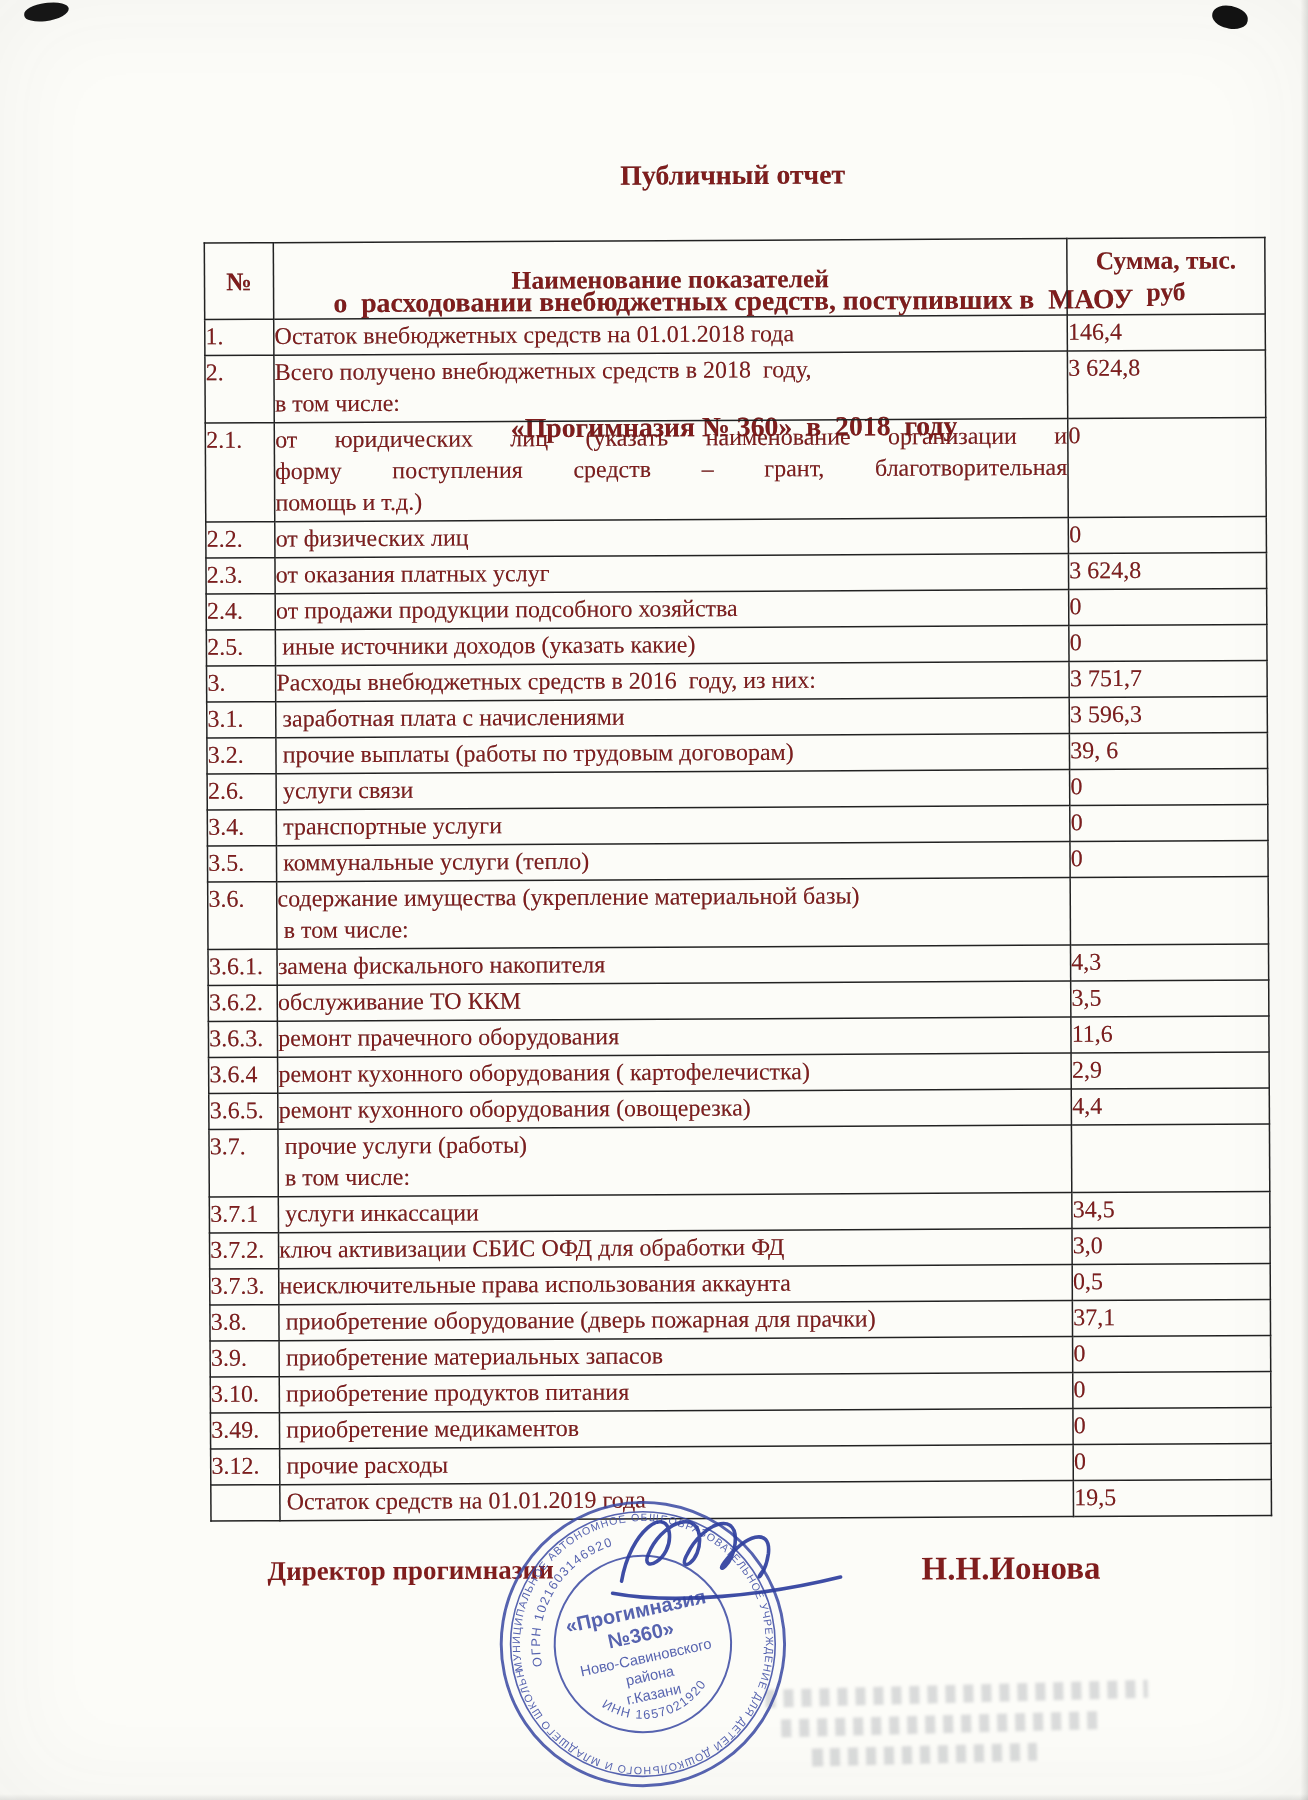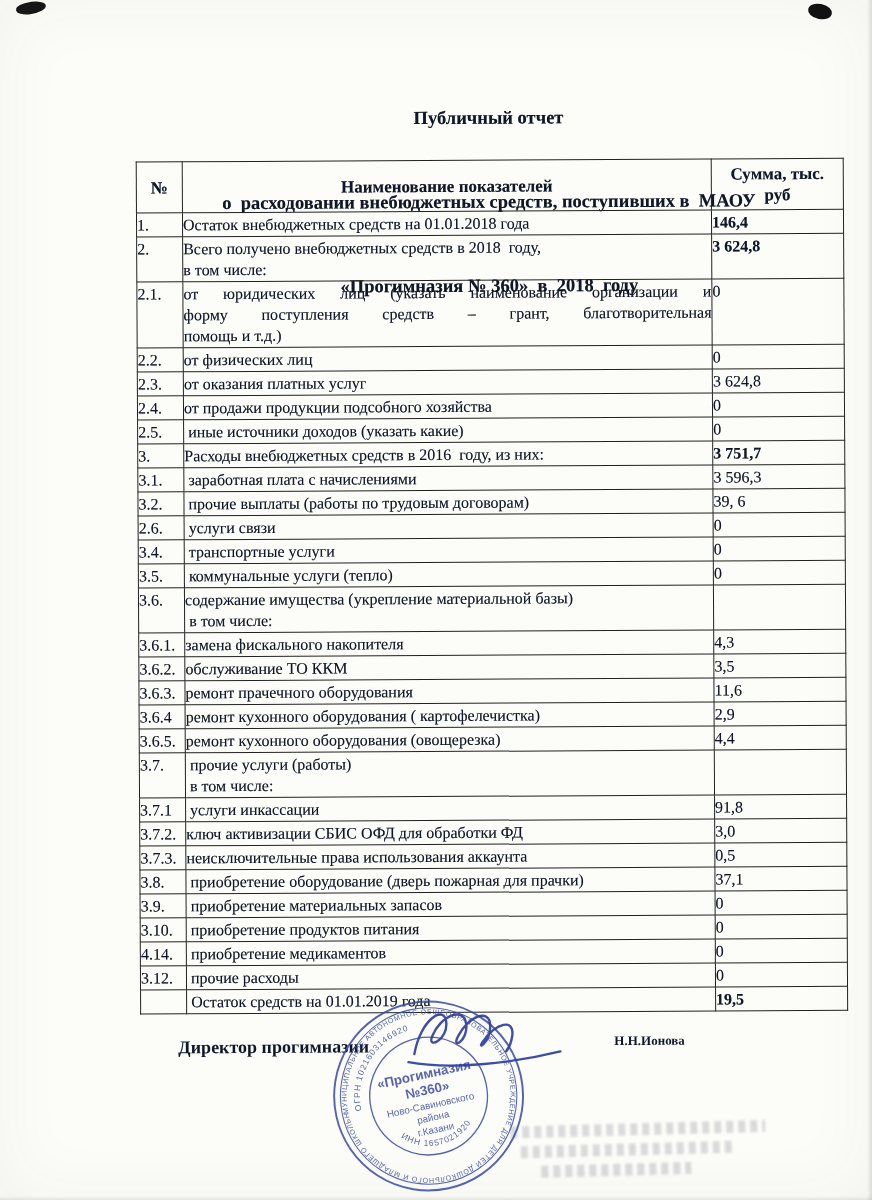--- a/index.html
+++ b/index.html
@@ -1,19 +1,19 @@
 <!DOCTYPE html>
 <html><head>
 <meta charset="utf-8">
 <style>
   html,body { margin:0; padding:0; background:#e8e8e4; }
   .page {
     position:relative; width:872px; height:1200px; margin:0 auto;
     background:#fcfcf8; overflow:hidden;
-    font-family:"Liberation Serif", serif; color:#0f172a;
+    font-family:"Liberation Serif", serif; color:#7f1d1d;
     box-shadow: inset 0 0 70px rgba(60,60,50,0.05);
   }
   .scan-content { position:absolute; inset:0; transform:rotate(-0.3deg); transform-origin:50% 50%; }
 
   
   .title {
     position:absolute; left:138px; top:48px; width:706px;
     text-align:center; font-weight:bold; font-size:18.5px; line-height:28px;
     white-space:pre-wrap; text-shadow:0 0 .4px rgba(0,0,0,.45);
   }
@@ -28,27 +28,27 @@
   .w-name { width:529px; }
   .w-val  { width:132px; }
   .report-table td, .report-table th { border:1.6px solid #222; vertical-align:top; padding:1px 0; }
   .report-table th {
     font-size:17px; font-weight:bold; text-align:center; vertical-align:middle;
     white-space:pre-line; height:46px; line-height:21px; padding:2px 4px;
   }
   .c-num  { padding-left:8px; line-height:21px; white-space:pre; }
   .c-name { padding-left:12px; padding-right:8px; line-height:21px; white-space:pre-wrap; }
   .c-val  { padding-left:9px; padding-right:4px; line-height:21px; }
-  .bold   { font-weight:bold; }
+  .bold   { font-weight:normal; }
   .name-line { white-space:pre-wrap; }
   .jline  { text-align:justify; text-align-last:justify; }
 
   
   .director-label { position:absolute; left:176px; top:1036px; font-weight:bold; font-size:18px; }
-  .director-name  { position:absolute; left:612px; top:1034px; font-weight:bold; font-size:13px; }
+  .director-name  { position:absolute; left:612px; top:1034px; font-weight:bold; font-size:22px; }
 
   
   .stamp {
     position:absolute; left:328px; top:998px; width:196px; height:196px;
     transform:rotate(-12deg); opacity:.85; z-index:3;
   }
   .stamp circle { fill:none; stroke:#3a49a3; }
   .stamp text { font-family:"Liberation Sans", sans-serif; fill:#3a49a3; }
   .t-outer { font-size:8px;  letter-spacing:.8px; }
   .t-ogrn  { font-size:9.5px; letter-spacing:1px; }
@@ -198,21 +198,21 @@
             <td class="c-val">4,4</td>
           </tr>
           <tr>
             <td class="c-num">3.7.</td>
             <td class="c-name"><div class="name-line"> прочие услуги (работы)</div><div class="name-line"> в том числе:</div></td>
             <td class="c-val"></td>
           </tr>
           <tr>
             <td class="c-num">3.7.1</td>
             <td class="c-name"> услуги инкассации</td>
-            <td class="c-val">91,8</td>
+            <td class="c-val">34,5</td>
           </tr>
           <tr>
             <td class="c-num">3.7.2.</td>
             <td class="c-name">ключ активизации СБИС ОФД для обработки ФД</td>
             <td class="c-val">3,0</td>
           </tr>
           <tr>
             <td class="c-num">3.7.3.</td>
             <td class="c-name">неисключительные права использования аккаунта</td>
             <td class="c-val">0,5</td>
@@ -226,21 +226,21 @@
             <td class="c-num">3.9.</td>
             <td class="c-name"> приобретение материальных запасов</td>
             <td class="c-val">0</td>
           </tr>
           <tr>
             <td class="c-num">3.10.</td>
             <td class="c-name"> приобретение продуктов питания</td>
             <td class="c-val">0</td>
           </tr>
           <tr>
-            <td class="c-num">4.14.</td>
+            <td class="c-num">3.49.</td>
             <td class="c-name"> приобретение медикаментов</td>
             <td class="c-val">0</td>
           </tr>
           <tr>
             <td class="c-num">3.12.</td>
             <td class="c-name"> прочие расходы</td>
             <td class="c-val">0</td>
           </tr>
           <tr>
             <td class="c-num"></td>

